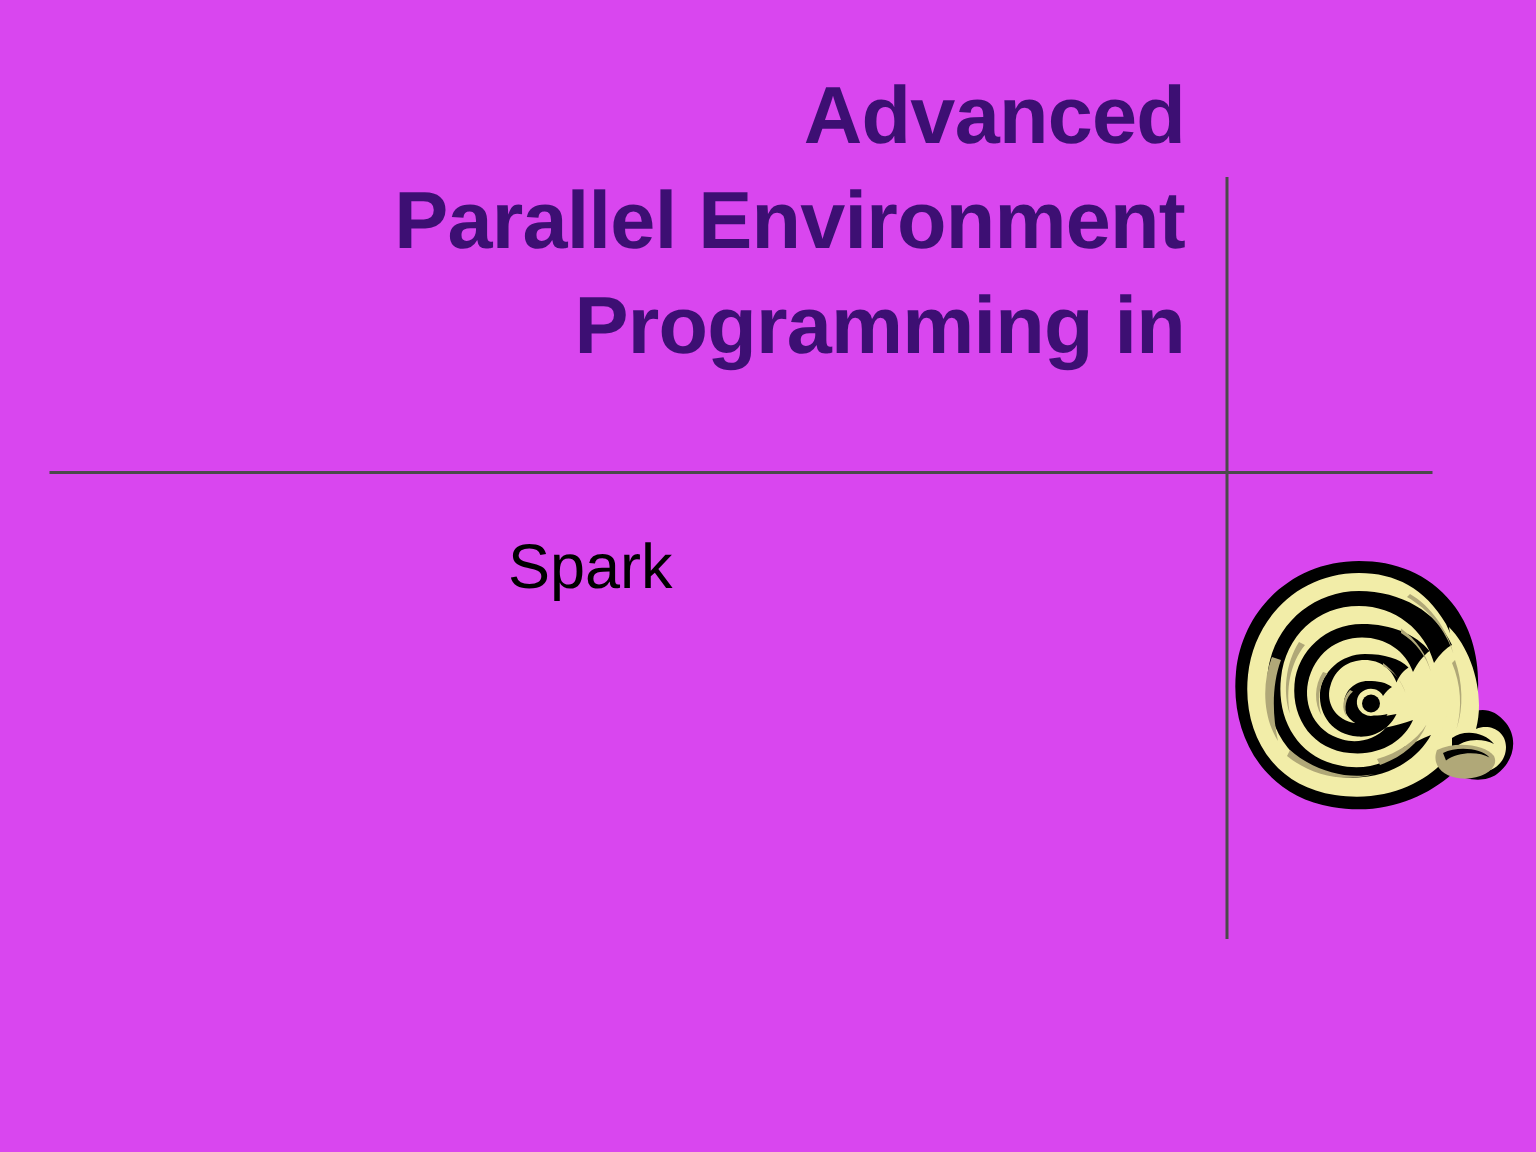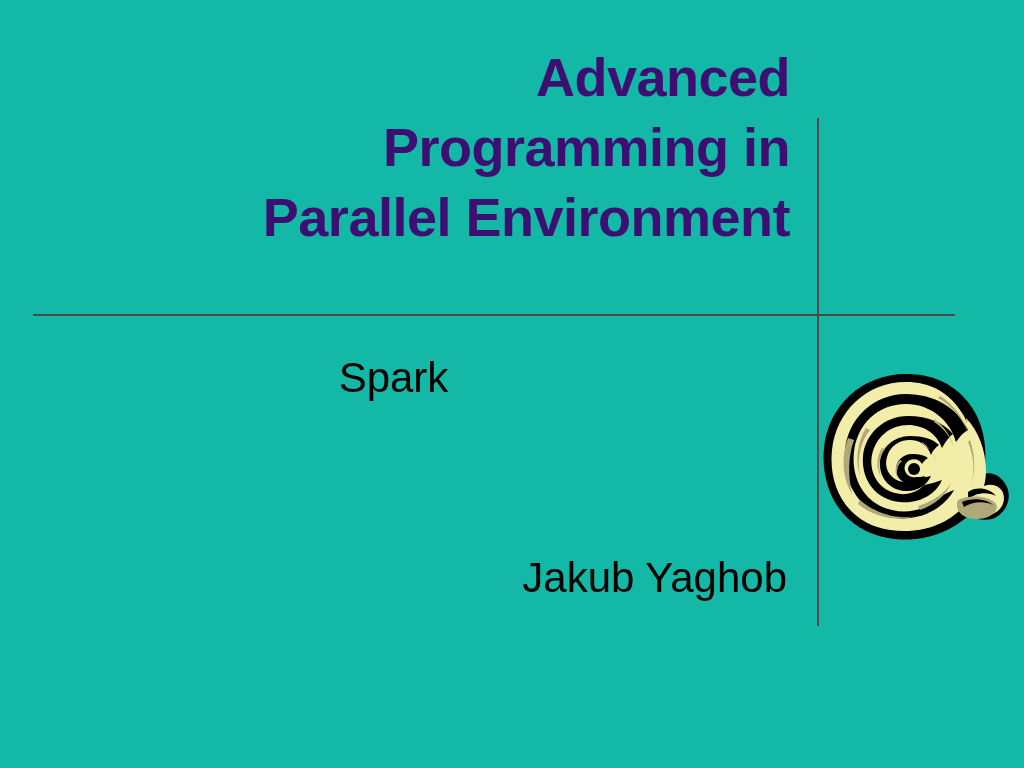--- a/index.html
+++ b/index.html
@@ -5,21 +5,21 @@
   html, body {
     margin: 0;
     padding: 0;
     background: #ffffff;
   }
 
   .slide {
     position: relative;
     width: 1024px;
     height: 768px;
-    background: #14b8a6;
+    background: #d946ef;
     overflow: hidden;
     font-family: "Liberation Sans", sans-serif;
   }
 
   
   .title-block {
     position: absolute;
     left: 0px;
     top: 42px;
     width: 790px;
@@ -93,30 +93,29 @@
   }
   .shell-art svg { display: block; width: 100%; height: 100%; }
 </style>
 </head>
 <body>
 
 <div class="slide">
 
   <div class="title-block">
     <span class="title-line">Advanced</span>
+    <span class="title-line">Parallel Environment</span>
     <span class="title-line">Programming in</span>
-    <span class="title-line">Parallel Environment</span>
   </div>
 
   <div class="h-rule"></div>
   <div class="v-rule"></div>
 
   <div class="subtitle-block">Spark</div>
 
-  <div class="author-block">Jakub Yaghob</div>
 
   <div class="shell-art">
     <svg viewBox="0 0 196 176" xmlns="http://www.w3.org/2000/svg" aria-hidden="true">
 
       <path fill="#000000" d="M88 2 C44 2 10 34 6 76 C2 118 24 158 70 166 C104 172 132 160 150 144
                               C160 148 172 150 180 144 C192 135 194 120 186 110 C180 102 172 100 166 102
                               C170 76 166 50 150 30 C134 10 112 2 88 2 Z"></path>
 
       <path fill="#f2eda8" d="M88 10 C48 10 18 40 14 78 C10 116 30 152 72 158 C106 163 132 150 146 134
                               C158 114 160 72 146 44 C132 20 112 10 88 10 Z"></path>

